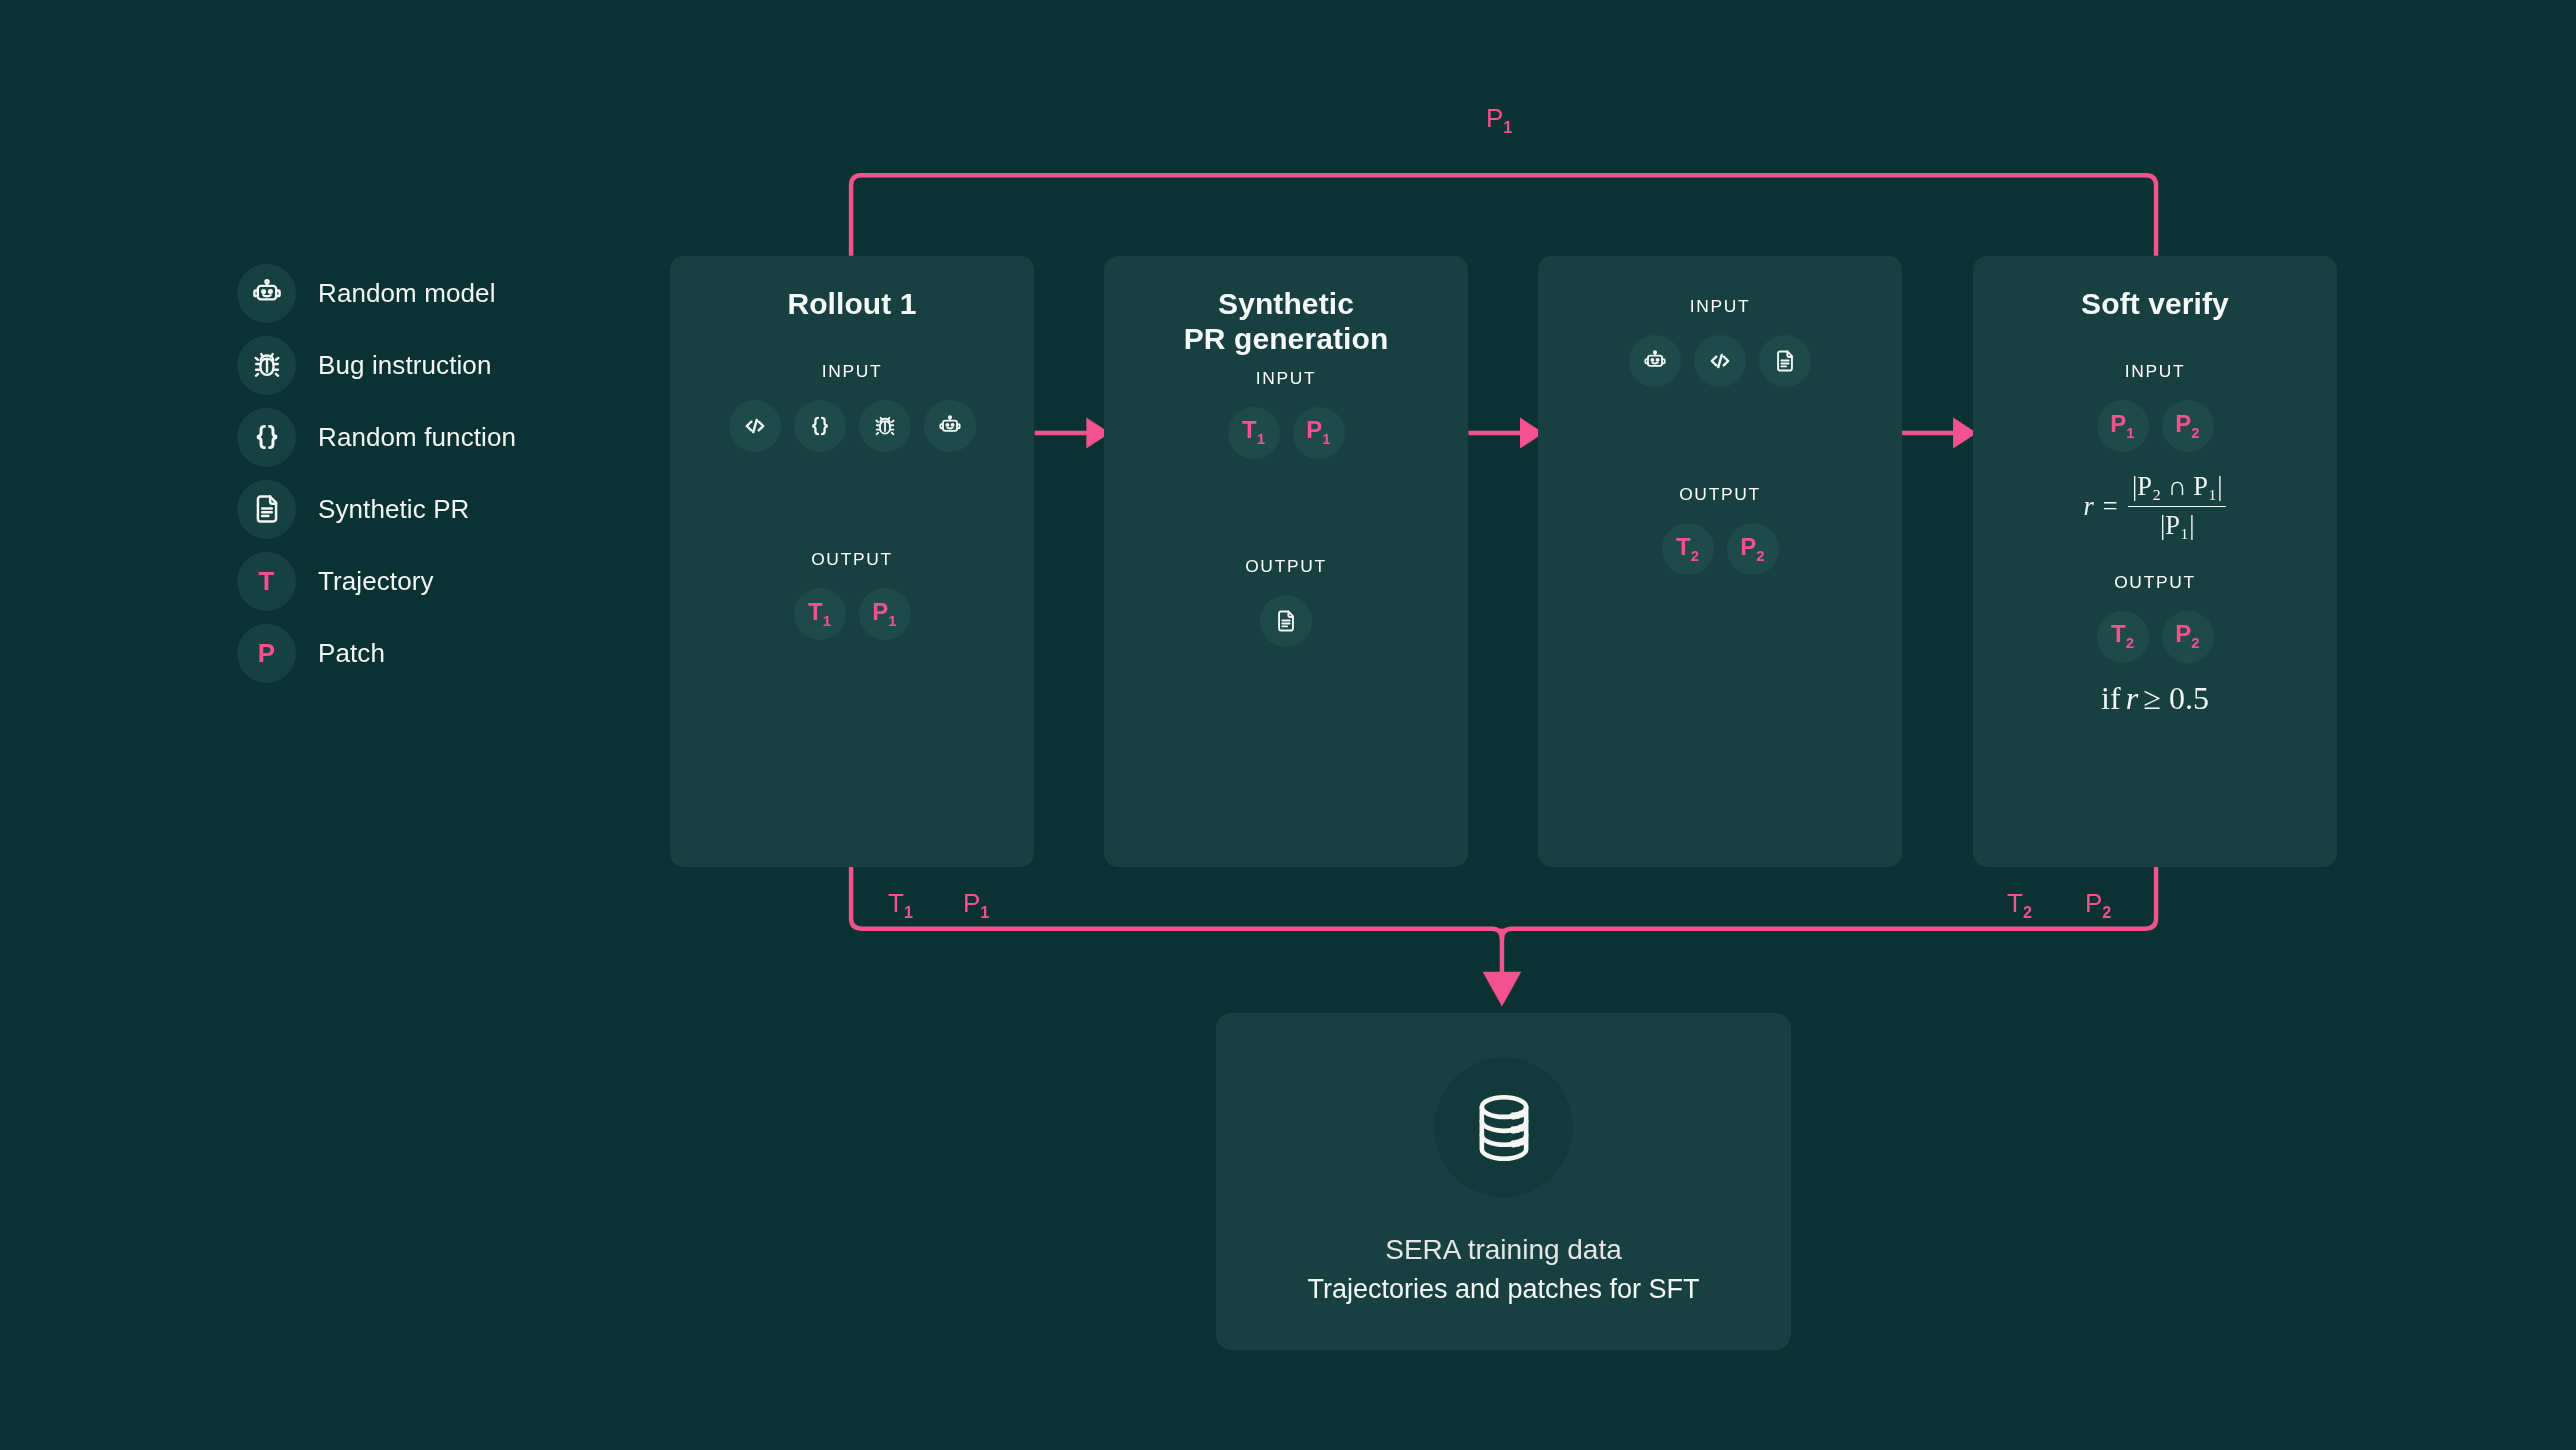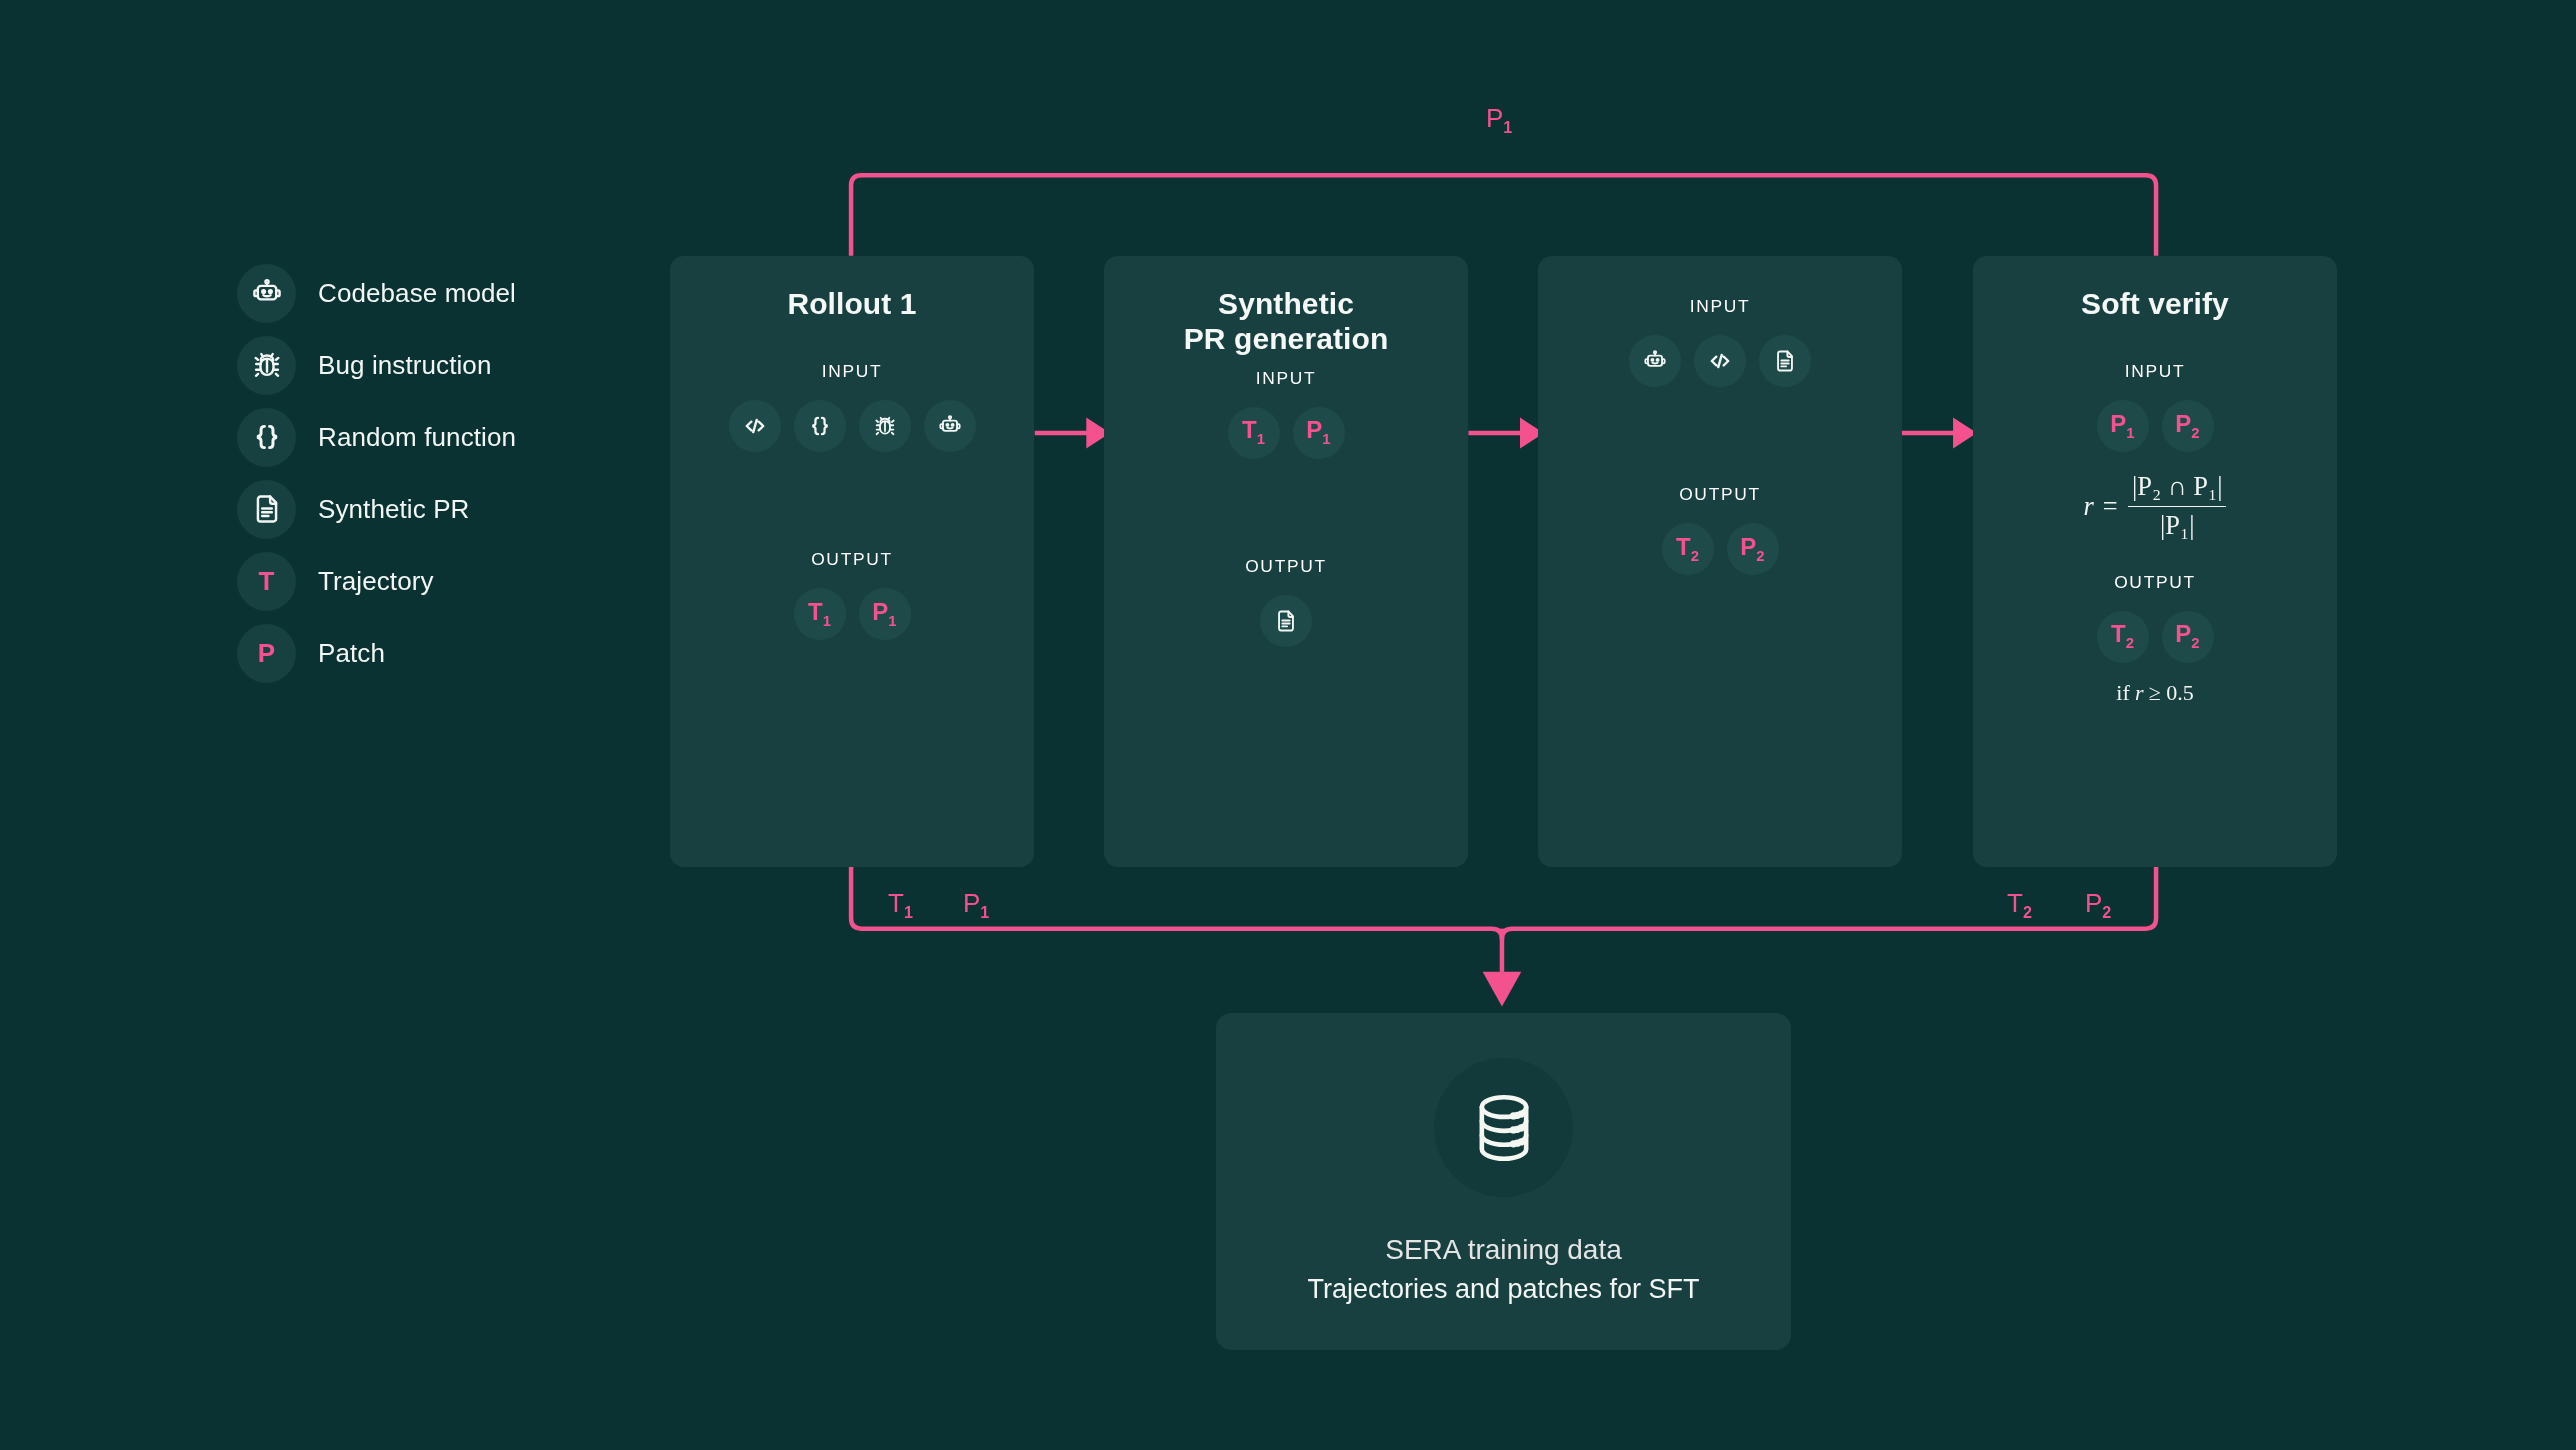--- a/index.html
+++ b/index.html
@@ -63,21 +63,21 @@
   #formula {
     display:flex; align-items:center; justify-content:center;
     font-size:26.4px; margin-top:19.3px;
   }
   #formula .lhs { font-style:italic; margin-right:9px; }
   #formula .eq { margin-right:10.3px; }
   .frac { display:inline-flex; flex-direction:column; align-items:center; }
   .frac .num { padding:0 3.9px 3.2px; }
   .frac .den { border-top:1.6px solid #f2f7f5; padding:3.2px 3.9px 0; width:100%;
                text-align:center; }
-  #cond { text-align:center; font-size:22px; margin-top:17px; }
+  #cond { text-align:center; font-size:32px; margin-top:17px; }
   #cond .it { font-style:italic; }
 
   svg { display:block; }
   .ln { fill:none; stroke:#f4518f; stroke-width:7; }
   .edge-label {
     position:absolute; color:#f4518f; font-size:26px; font-weight:500;
   }
 </style>
 </head>
 <body>
@@ -112,21 +112,21 @@
       <svg width="34" height="34" viewBox="0 0 24 24" fill="none" stroke="#f2f7f5" stroke-width="1.7" stroke-linecap="round" stroke-linejoin="round">
         <circle cx="12" cy="4" r="1.1"></circle>
           <path d="M12 5.1V7"></path>
         <rect x="5.5" y="7" width="13" height="9.5" rx="2.2"></rect>
         <path d="M5.5 10.2H4.1a1 1 0 0 0-1 1v2a1 1 0 0 0 1 1h1.4M18.5 10.2h1.4a1 1 0 0 1 1 1v2a1 1 0 0 1-1 1h-1.4"></path>
         <circle cx="9.6" cy="11" r=".95" fill="#f2f7f5"></circle>
         <circle cx="14.4" cy="11" r=".95" fill="#f2f7f5"></circle>
         <path d="M9.5 13.6c.8.9 4.2.9 5 0"></path>
       </svg>
     </div>
-    <div class="legend-label">Codebase model</div>
+    <div class="legend-label">Random model</div>
   </div>
 
   <div class="legend-row">
     <div class="legend-pill">
       <svg width="34" height="34" viewBox="0 0 24 24" fill="none" stroke="#f2f7f5" stroke-width="1.7" stroke-linecap="round" stroke-linejoin="round">
         <path d="M9.2 6.2 8 4.3M14.8 6.2 16 4.3"></path>
         <path d="M7.6 8.6c0-2 2-3.3 4.4-3.3s4.4 1.3 4.4 3.3"></path>
         <path d="M7.4 12.2c0-3 2-4.6 4.6-4.6s4.6 1.6 4.6 4.6v1.6c0 3-2 5.2-4.6 5.2s-4.6-2.2-4.6-5.2z"></path>
         <path d="M12 8.2v8.5"></path>
         <path d="M7.4 11.3H4.4M7.4 15.3H4.3M16.6 11.3h3M16.6 15.3h3.1"></path>

